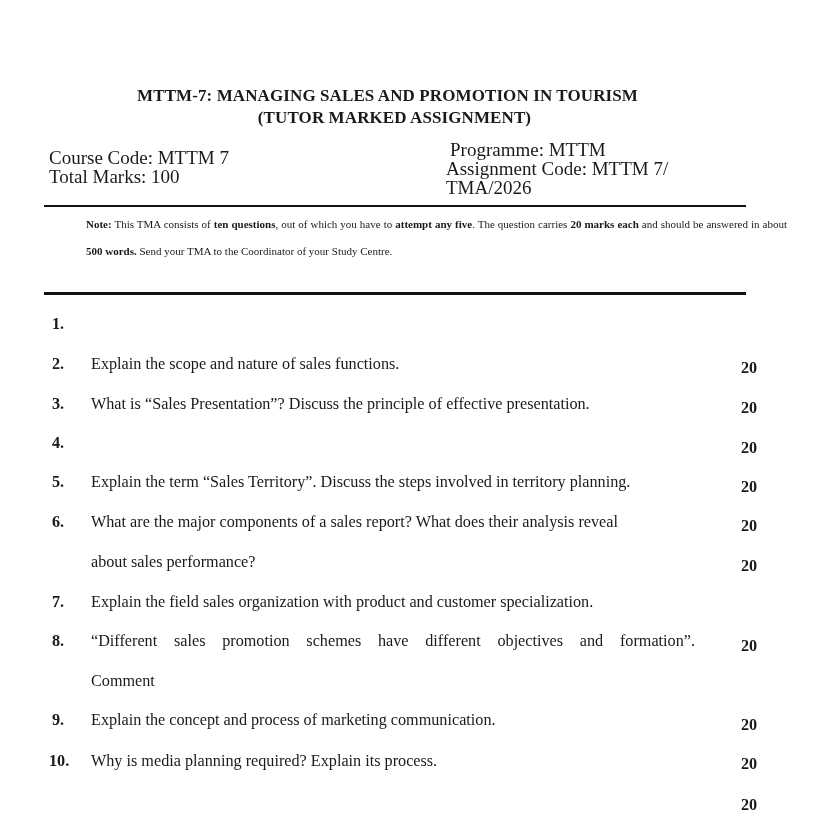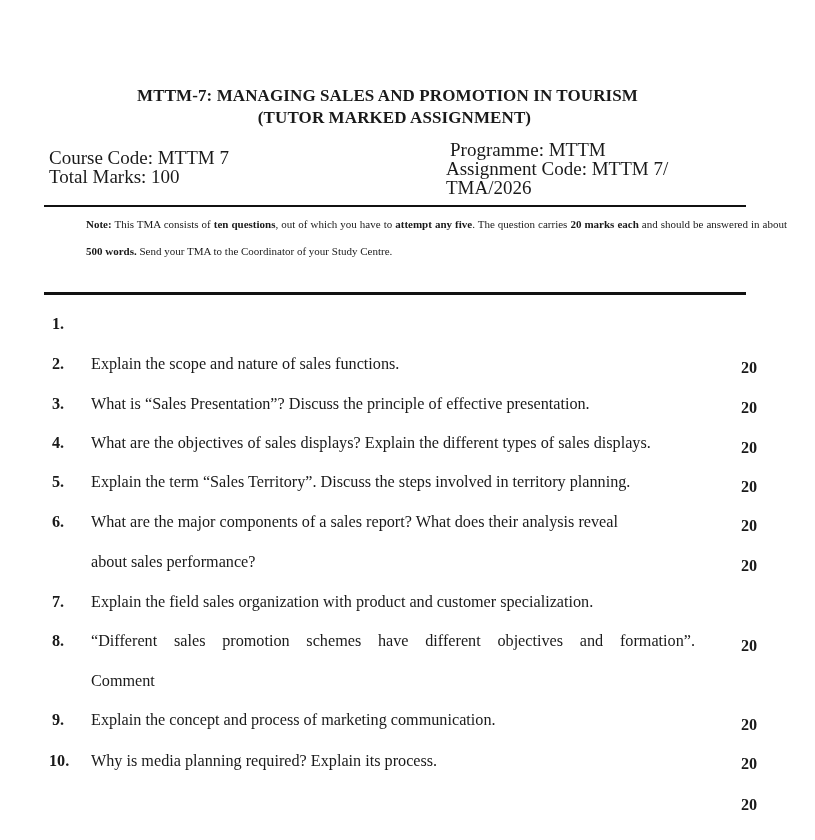--- a/index.html
+++ b/index.html
@@ -136,21 +136,20 @@
     </div>
 
     <div class="q-line" style="top:393px">
       <span class="q-num">3.</span>
       <span class="q-text">What is “Sales Presentation”? Discuss the principle of effective presentation.</span>
       <span class="q-marks">20</span>
     </div>
 
     <div class="q-line" style="top:432px">
       <span class="q-num">4.</span>
-      <span class="q-text">What are the objectives of sales displays? Explain the different types of sales displays.</span>
       <span class="q-marks">20</span>
     </div>
 
     <div class="q-line" style="top:471px">
       <span class="q-num">5.</span>
       <span class="q-text">Explain the term “Sales Territory”. Discuss the steps involved in territory planning.</span>
       <span class="q-marks">20</span>
     </div>
 
     <div class="q-line" style="top:511px">

